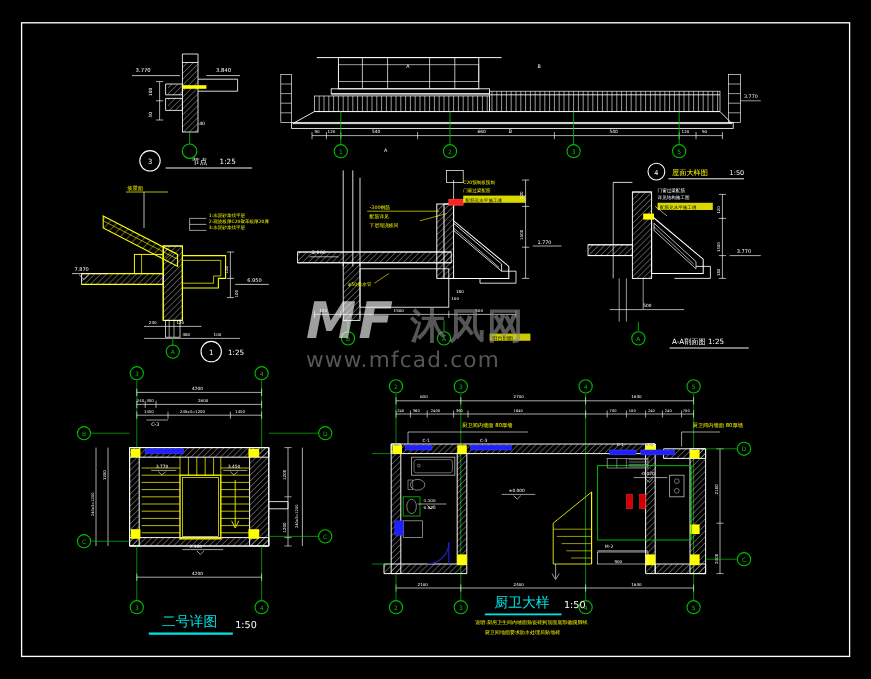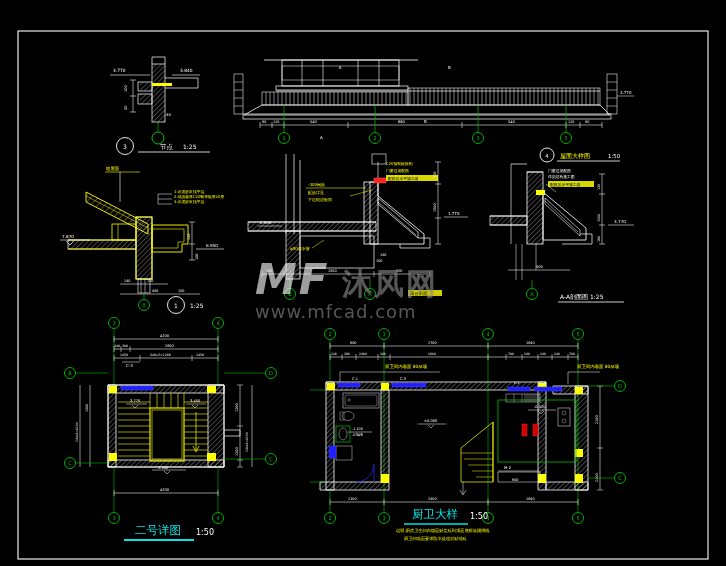--- a/index.html
+++ b/index.html
@@ -1,19 +1,19 @@
 <!DOCTYPE html>
 <html><head>
 <meta charset="utf-8">
 <title>CAD Drawing Viewer</title>
 <style>
   html,body{margin:0;padding:0;background:#000;}
   body{width:726px;height:566px;overflow:hidden;position:relative;
        font-family:"DejaVu Sans","Liberation Sans",sans-serif;}
-  #canvas-root{position:absolute;left:0;top:12px;width:726px;height:536px;background:#000;}
+  #canvas-root{position:absolute;left:0;top:0;width:726px;height:536px;background:#000;}
   svg.cad{position:absolute;left:0;top:0;width:726px;height:566px;display:block;}
   .wm{position:absolute;left:255px;top:252px;width:240px;height:62px;
       opacity:.62;pointer-events:none;}
   .wm-main{font-size:30px;color:#8c8c8c;font-weight:bold;letter-spacing:2px;
            line-height:32px;white-space:nowrap;}
   .wm-sub{font-size:18px;color:#8c8c8c;letter-spacing:1px;margin-top:1px;white-space:nowrap;}
   .wm-mf{font-size:42px;font-weight:bold;color:#ffffff;font-style:italic;}
 </style>
 </head>
 <body>

